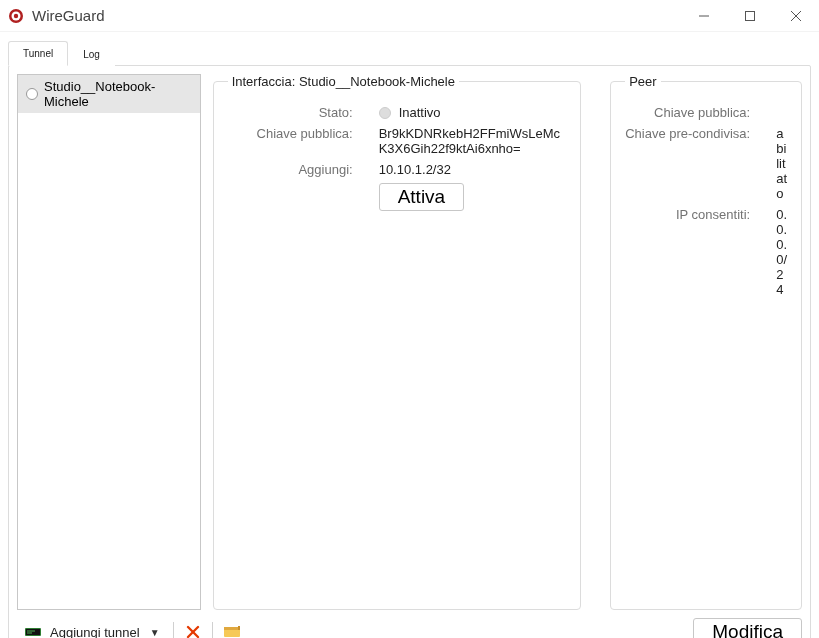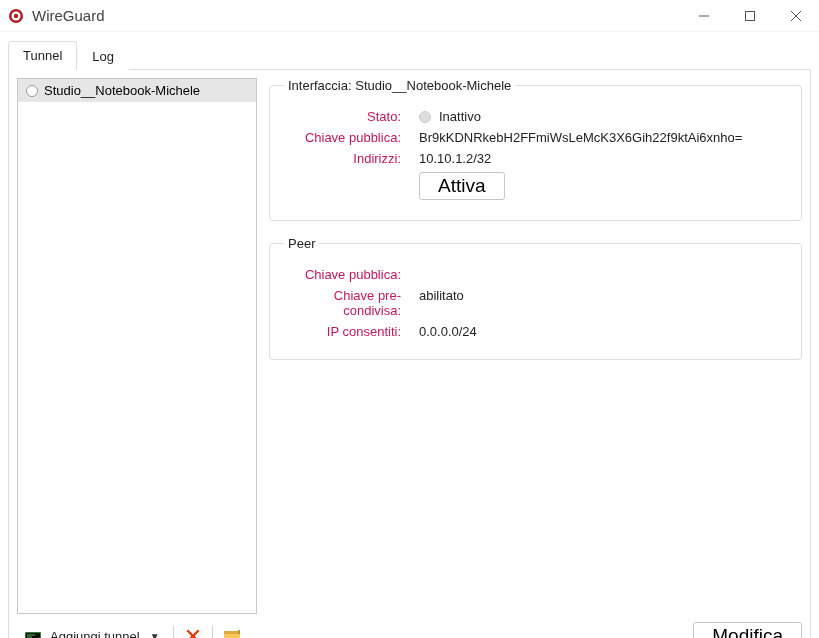--- a/index.html
+++ b/index.html
@@ -29,21 +29,21 @@
     color:#555;
   }
   .window-controls svg { width:10px; height:10px; }
   .tabs {
     display:flex; align-items:flex-end;
     padding:8px 8px 0 8px;
     gap:0;
   }
   .tab {
     padding:6px 14px;
-    font-size:13px;
+    font-size:10px;
     background:#fff;
     border:1px solid transparent;
     border-bottom:none;
     position:relative;
     top:1px;
     cursor:default;
   }
   .tab.active {
     border:1px solid #dcdcdc;
     border-bottom:1px solid #fff;
@@ -74,35 +74,35 @@
     padding:4px 8px;
     gap:6px;
     background:#e6e6e6;
     color:#000;
   }
   .status-dot {
     width:12px; height:12px; border-radius:50%;
     border:1.5px solid #999; background:#fff;
     flex:0 0 auto;
   }
-  .details { flex:1 1 auto; display:flex; flex-direction:column; gap:15px; }
+  .details { flex:1 1 auto; display:flex; flex-direction:row; gap:29px; }
   fieldset {
     border:1px solid #dcdcdc;
     border-radius:4px;
     padding:10px 14px 14px 14px;
     margin:0;
   }
   fieldset > legend {
     font-size:13px; padding:0 4px; color:#222;
   }
   .row { display:flex; align-items:flex-start; margin:6px 0; }
   .row .label {
-    width:135px; text-align:right; padding-right:18px; color:#be185d;
-  }
-  .row .value { flex:1; word-break:break-all; }
+    width:135px; text-align:right; padding-right:10px; color:#737373;
+  }
+  .row .value { flex:1; word-break:break-all;margin-left:16px; }
   .status-cell { display:flex; align-items:center; gap:8px; }
   .btn {
     display:inline-flex; align-items:center; justify-content:center;
     padding:4px 18px;
     border:1px solid #c7c7c7;
     border-radius:3px;
     background:#fff;
     font-size:19px;
     cursor:default;
     min-width:70px;
@@ -188,21 +188,21 @@
           <div class="value status-cell">
             <span class="status-dot" style="background:#ddd;border-color:#ccc;"></span>
             <span>Inattivo</span>
           </div>
         </div>
         <div class="row">
           <div class="label">Chiave pubblica:</div>
           <div class="value">Br9kKDNRkebH2FFmiWsLeMcK3X6Gih22f9ktAi6xnho=</div>
         </div>
         <div class="row">
-          <div class="label">Indirizzi:</div>
+          <div class="label">Aggiungi:</div>
           <div class="value">10.10.1.2/32</div>
         </div>
         <div class="row">
           <div class="label"></div>
           <div class="value">
             <button class="btn">Attiva</button>
           </div>
         </div>
       </fieldset>
 

